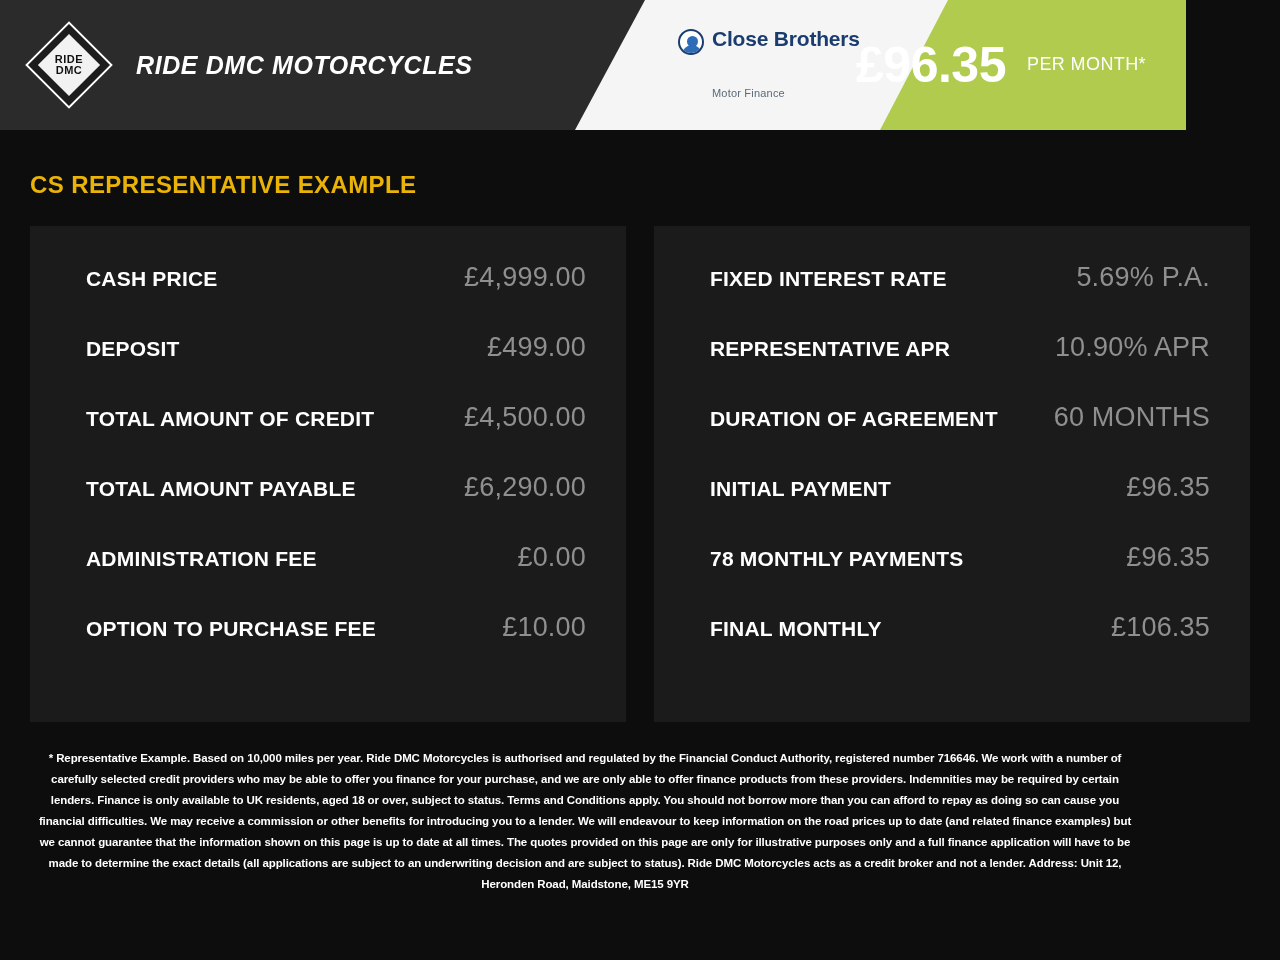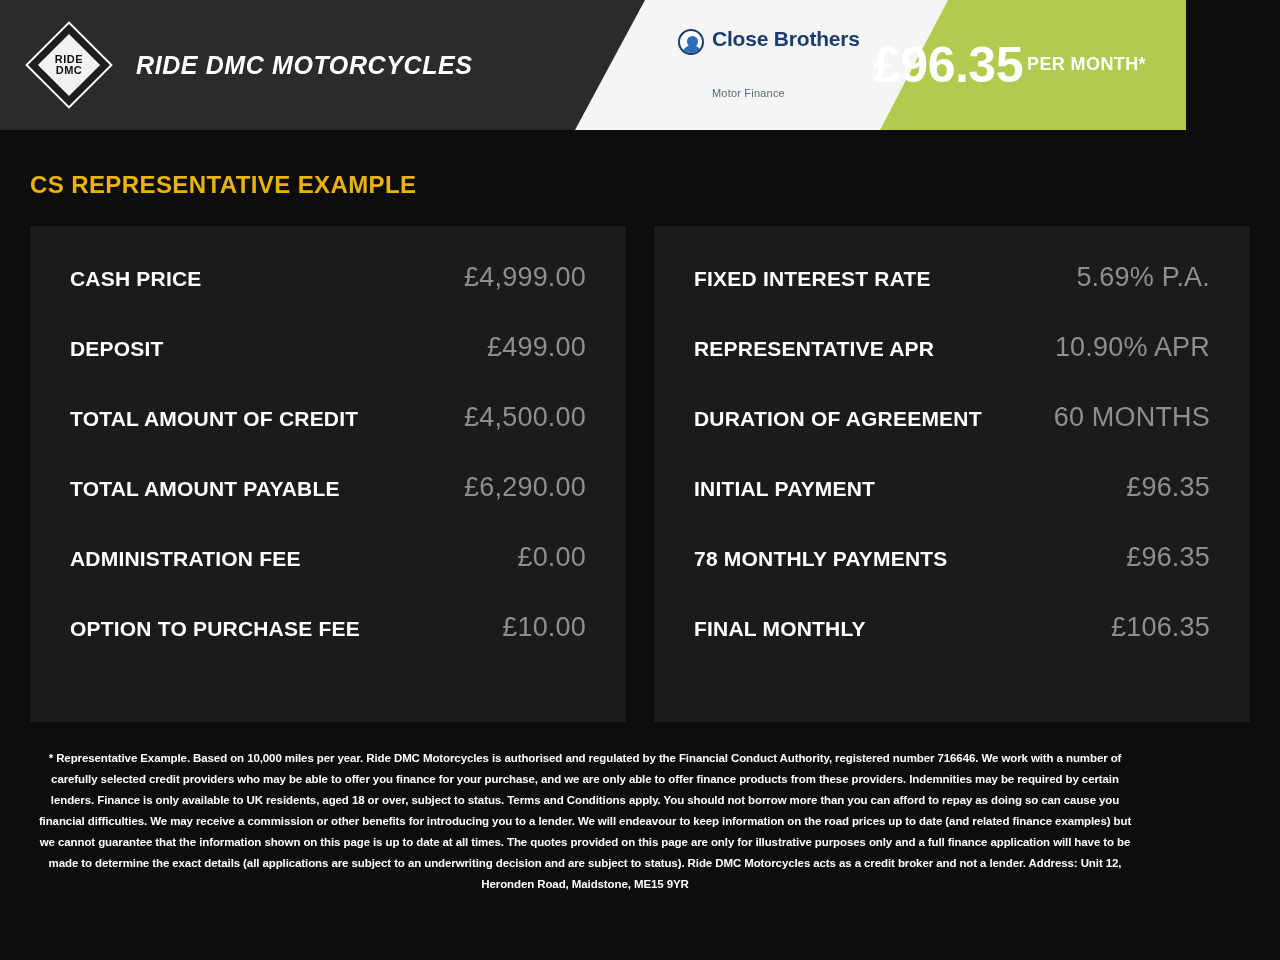--- a/index.html
+++ b/index.html
@@ -156,23 +156,23 @@
   .price-amount {
     color: #ffffff;
     font-size: 50px;
     font-weight: bold;
     letter-spacing: -0.5px;
     line-height: 50px;
   }
   .price-per {
     color: #ffffff;
     font-size: 18px;
-    font-weight: bold;
+    font-weight: normal;
     letter-spacing: 0.4px;
-    margin-left: 4px;
+    margin-left: 21px;
     padding-bottom: 2px;
   }
 
   
   .title {
     color: #eab308;
     font-size: 24px;
     font-weight: bold;
     letter-spacing: 0.4px;
     padding: 41px 0 0 30px;
@@ -180,21 +180,21 @@
 
   
   .panels {
     display: flex;
     gap: 28px;
     padding: 27px 30px 0 30px;
   }
   .panel {
     flex: 1 1 0;
     background: #1b1b1b;
-    padding: 36px 24px 40px 24px;
+    padding: 36px 24px 40px 40px;
   }
   .row {
     display: flex;
     align-items: baseline;
     justify-content: space-between;
     height: 70px;
     padding: 0 16px;
   }
   .row-label {
     color: #ffffff;

